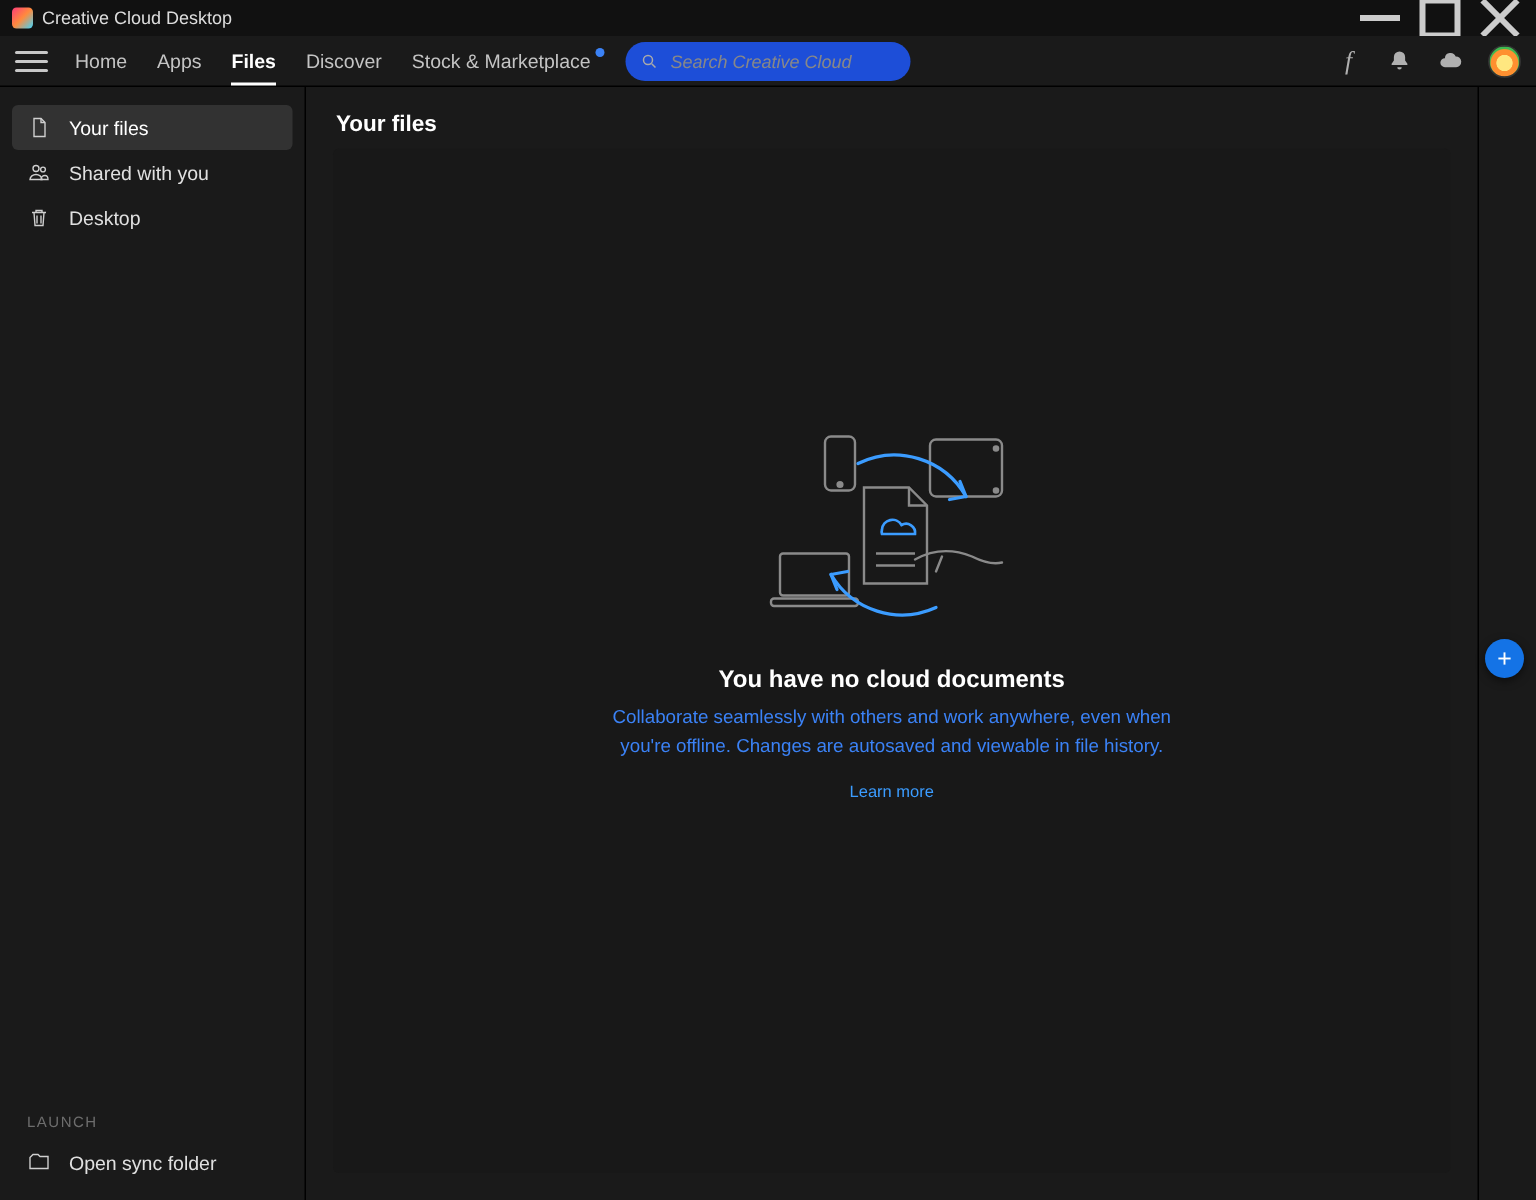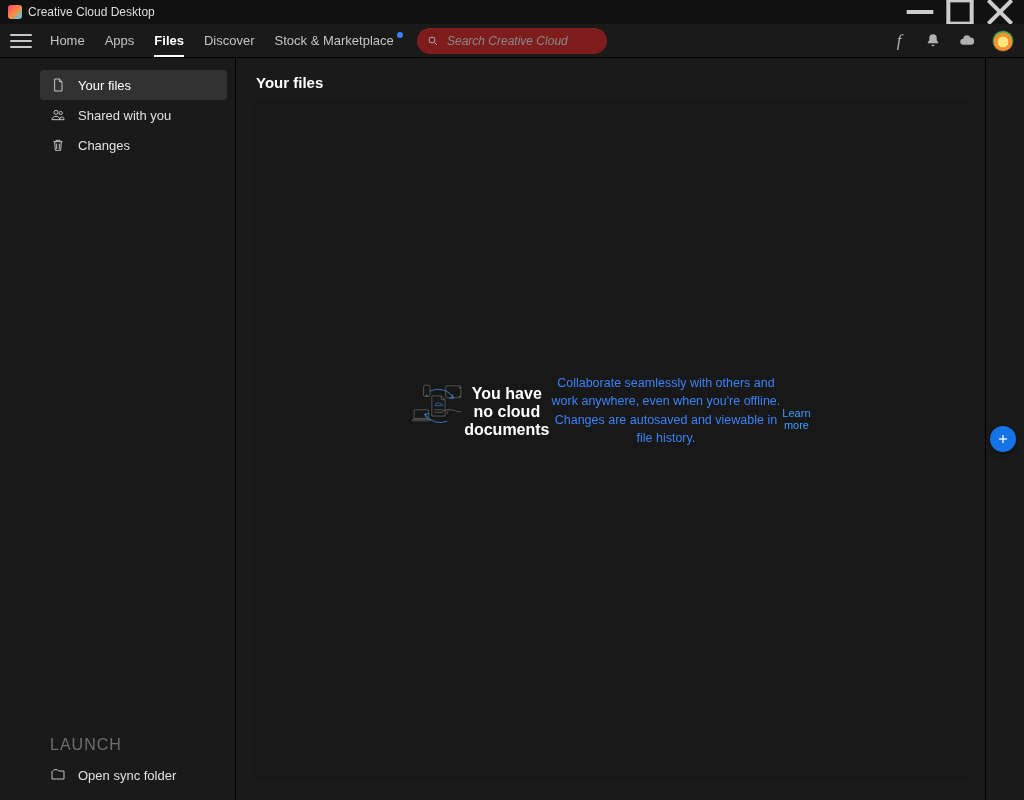--- a/index.html
+++ b/index.html
@@ -17,46 +17,46 @@
   
   .navbar { height:34px; background:#1a1a1a; border-bottom:1px solid #000; display:flex; align-items:center; padding:0 10px; position:relative; }
   .hamburger { width:22px; height:22px; display:flex; flex-direction:column; justify-content:center; gap:4px; cursor:pointer; margin-right:8px; }
   .hamburger span { height:2px; background:#c8c8c8; border-radius:1px; }
   .navtabs { display:flex; align-items:stretch; height:100%; }
   .navtab { position:relative; height:100%; display:flex; align-items:center; padding:0 10px; font-size:13px; color:#c4c4c4; cursor:pointer;justify-content:flex-end; }
   .navtab.active { color:#fff; font-weight:700; }
   .navtab.active::after { content:""; position:absolute; left:10px; right:10px; bottom:0; height:2px; background:#fff; }
   .badge-dot { width:6px; height:6px; border-radius:50%; background:#3b82f6; margin-left:3px; position:relative; top:-6px; }
   .search-wrap { position:absolute; left:50%; transform:translateX(-50%); top:4px; }
-  .search { width:190px; height:26px; background:#7f1d1d; border-radius:14px; display:flex; align-items:center; padding:0 10px; gap:8px; }
+  .search { width:190px; height:26px; background:#1d4ed8; border-radius:14px; display:flex; align-items:center; padding:0 10px; gap:8px; }
   .search svg { width:14px; height:14px; stroke:#aaa; fill:none; stroke-width:2; }
   .search input { background:transparent; border:none; outline:none; color:#ddd; font-size:12px; width:150px; font-style:italic;}
   .search input::placeholder { color:#888; font-style:italic;}
   .nav-right { margin-left:auto; display:flex; align-items:center; gap:16px; }
   .nav-right .icon { width:18px; height:18px; color:#b0b0b0; cursor:pointer; display:flex; align-items:center; justify-content:center;}
   .nav-right svg { width:18px; height:18px; }
   .avatar { width:22px; height:22px; border-radius:50%; cursor:pointer;
     background: radial-gradient(circle at 50% 55%, #ffe780 0 35%, #ff9030 38% 60%, #3fb950 65% 100%);
     border:1px solid #333; }
 
   
-  .body { display:flex; height:calc(800px - 24px - 34px);padding-left:32px; }
+  .body { display:flex; height:calc(800px - 24px - 34px); }
   .sidebar { width:204px; background:#1a1a1a; border-right:1px solid #000; display:flex; flex-direction:column; padding:12px 8px 10px; }
   .side-item { display:flex; align-items:center; gap:12px; height:30px; padding:0 10px; border-radius:4px; font-size:13px; color:#e0e0e0; cursor:pointer; }
   .side-item.active { background:#323232; color:#fff; }
   .side-item .ico { width:16px; height:16px; display:flex; align-items:center; justify-content:center; }
   .side-item svg { width:16px; height:16px; stroke:#cfcfcf; fill:none; stroke-width:1.4; }
   .side-footer { margin-top:auto; }
-  .side-label { font-size:16px; letter-spacing:1px; color:#6d6d6d; padding:6px 10px; }
+  .side-label { font-size:10px; letter-spacing:1px; color:#6d6d6d; padding:6px 10px; }
 
   
   .main { flex:1; position:relative; display:flex; flex-direction:column; border-right:1px solid #000; }
   .main-head { padding:16px 20px 8px; font-size:15px; font-weight:600; color:#fff; }
   .main-canvas { margin:0 18px 18px; flex:1; background:#181818; border-radius:4px; display:flex; align-items:center; justify-content:center; }
-  .empty { display:flex; flex-direction:row; align-items:center; text-align:center; max-width:400px; transform:translateY(-30px);}
+  .empty { display:flex; flex-direction:column; align-items:center; text-align:center; max-width:400px; transform:translateY(-30px);}
   .empty-illus { width:170px; height:140px; margin-bottom:10px; }
   .empty-title { font-size:16px; font-weight:600; color:#fff; margin:8px 0 6px; }
   .empty-desc { font-size:12.5px; color:#3b82f6; line-height:1.45; }
   .empty-link { font-size:11px; color:#3b9cff; cursor:pointer; margin-top:16px; display:inline-block; }
 
   
   .rail { width:38px; background:#1a1a1a; position:relative; }
   .fab { position:absolute; right:8px; top:368px; width:26px; height:26px; border-radius:50%; background:#1473e6; display:flex; align-items:center; justify-content:center; cursor:pointer; box-shadow:0 2px 6px rgba(0,0,0,.5); }
   .fab svg { width:14px; height:14px; stroke:#fff; stroke-width:2.2; }
 </style>
@@ -160,21 +160,21 @@
       <span>Shared with you</span>
     </div>
     <div class="side-item">
       <span class="ico">
         <svg viewBox="0 0 24 24">
             <path d="M5 7h14M9 7V5h6v2M7 7l1 13h8l1-13"></path>
             <line x1="10" y1="10" x2="10" y2="18"></line>
             <line x1="14" y1="10" x2="14" y2="18"></line>
           </svg>
       </span>
-      <span>Changes</span>
+      <span>Desktop</span>
     </div>
 
     <div class="side-footer">
       <div class="side-label">LAUNCH</div>
       <div class="side-item">
         <span class="ico">
           <svg viewBox="0 0 24 24" fill="#cfcfcf" stroke="none">
               <path d="M3 7l3-3h5l2 2h8v12H3z"></path>
             </svg>
         </span>

